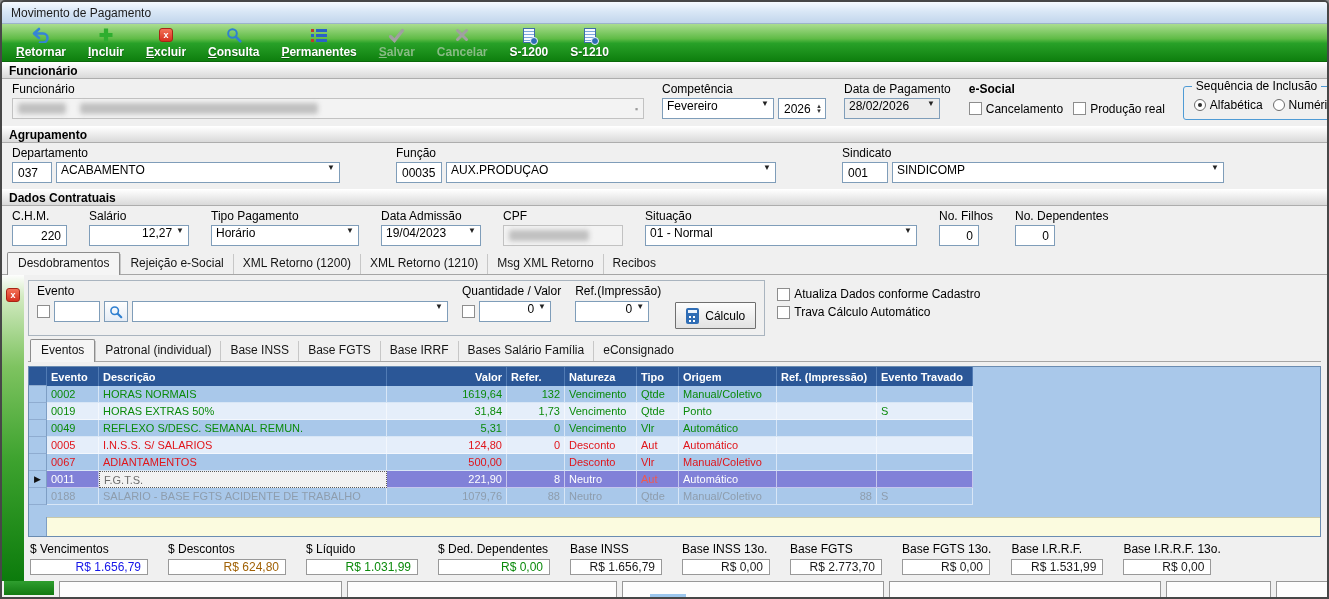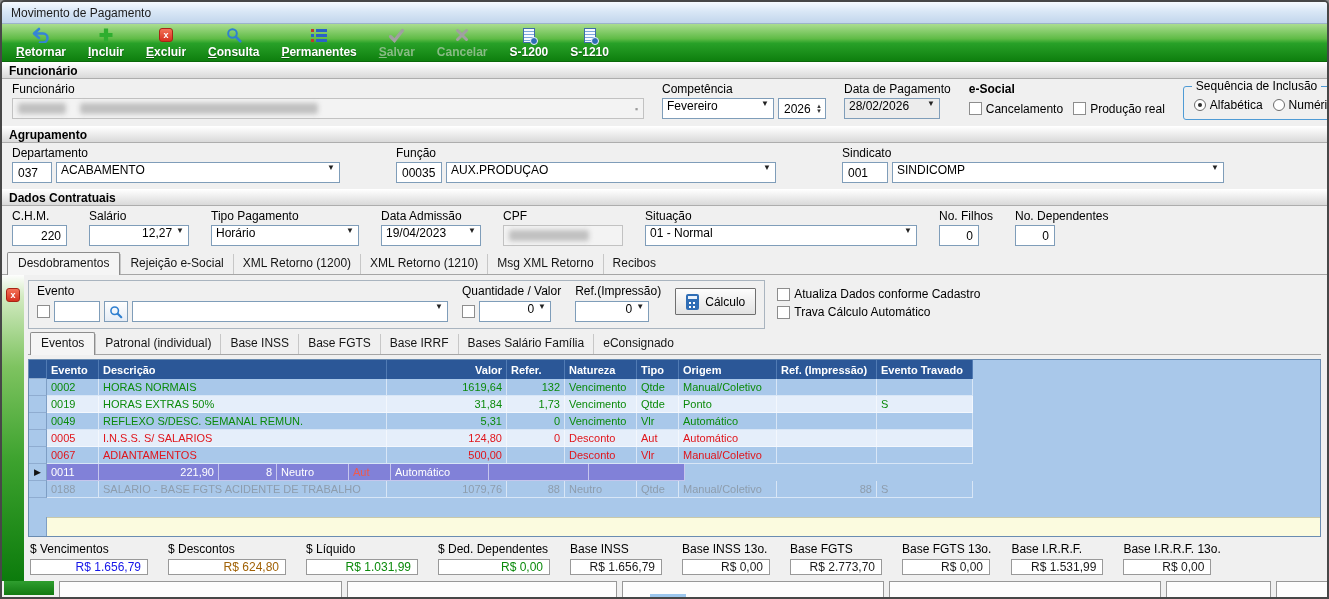--- a/index.html
+++ b/index.html
@@ -51,21 +51,21 @@
 .tab.active{border:1px solid #8d8d8d;border-bottom:none;background:#f5f5f5;border-radius:2px 2px 0 0;margin-bottom:-1px;padding:3px 10px 5px}
 
 .tabwrap{flex:1;display:flex;min-height:0}
 .greenstrip{width:22px;flex:none;background:linear-gradient(180deg,#fdfdfd 0%,#d2eac1 7%,#7ec360 30%,#3ea32f 60%,#0c7b0c 100%);display:flex;justify-content:center;align-items:flex-start}
 .greenstrip .redbox{margin-top:13px}
 .tc{flex:1;display:flex;flex-direction:column;padding:5px 6px 0 4px;min-width:0}
 .evrow{display:flex;align-items:flex-start;gap:12px;flex:none}
 .evbox{border:1px solid #a9b4bf;background:#f0f0f0;display:flex;gap:14px;padding:3px 8px 6px;align-items:flex-start}
 .evcol{display:flex;flex-direction:column;gap:3px}
 .sbtn{width:24px;height:21px;border:1px solid #7f9db9;background:linear-gradient(#fff,#e5ecf5);display:flex;align-items:center;justify-content:center}
-.calcbtn{height:27px;margin-top:4px;border:1px solid #6f6f6f;border-radius:1px;background:linear-gradient(#fdfdfd,#e2e2e2);display:flex;align-items:center;gap:6px;padding:0 10px;white-space:nowrap}
+.calcbtn{height:27px;margin-top:18px;border:1px solid #6f6f6f;border-radius:1px;background:linear-gradient(#fdfdfd,#e2e2e2);display:flex;align-items:center;gap:6px;padding:0 10px;white-space:nowrap}
 .evchecks{display:flex;flex-direction:column;gap:4px;padding-top:7px}
 
 .gridarea{flex:1;min-height:0;display:flex;flex-direction:column;margin-top:4px}
 .grid{flex:1;border:1px solid #6a8cb1;background:#a9c8ea;font-size:11px;display:flex;flex-direction:column;min-height:0}
 .ghead{display:flex;height:19px;flex:none;background:#2b5797;color:#fff;font-weight:bold}
 .grow{display:flex;height:17px;flex:none}
 .gc{flex:none;display:flex;align-items:center;padding:0 4px;border-right:1px solid rgba(255,255,255,.55);border-bottom:1px solid rgba(255,255,255,.55);overflow:hidden;white-space:nowrap}
 .ghead .gc{border-right:1px solid #517bb4;border-bottom:none}
 .gc.r{justify-content:flex-end}
 .gut{width:18px;flex:none;background:#a9c8ea;border-right:1px solid #7e9ec4;border-bottom:1px solid #8facd0;display:flex;align-items:center;justify-content:center;font-size:9px;color:#111}
@@ -483,20 +483,21 @@
                 <div class="gc cred" style="width: 72px;">Desconto</div>
                 <div class="gc cred" style="width: 42px;">Vlr</div>
                 <div class="gc cred" style="width: 98px;">Manual/Coletivo</div>
                 <div class="gc r cred" style="width: 100px;"></div>
                 <div class="gc cred" style="width: 96px;"></div>
                 <div class="gfill"></div>
               </div>
               <div class="grow sel">
                 <div class="gut">▶</div>
                 <div class="gc cwhite" style="width: 52px;">0011</div>
+                <div class="gc editcell" style="width: 288px;">F.G.T.S.</div>
                 <div class="gc r cwhite" style="width: 120px;">221,90</div>
                 <div class="gc r cwhite" style="width: 58px;">8</div>
                 <div class="gc cwhite" style="width: 72px;">Neutro</div>
                 <div class="gc cred2" style="width: 42px;">Aut</div>
                 <div class="gc cwhite" style="width: 98px;">Automático</div>
                 <div class="gc r cwhite" style="width: 100px;"></div>
                 <div class="gc cwhite" style="width: 96px;"></div>
                 <div class="gfill"></div>
               </div>
               <div class="grow ra">

